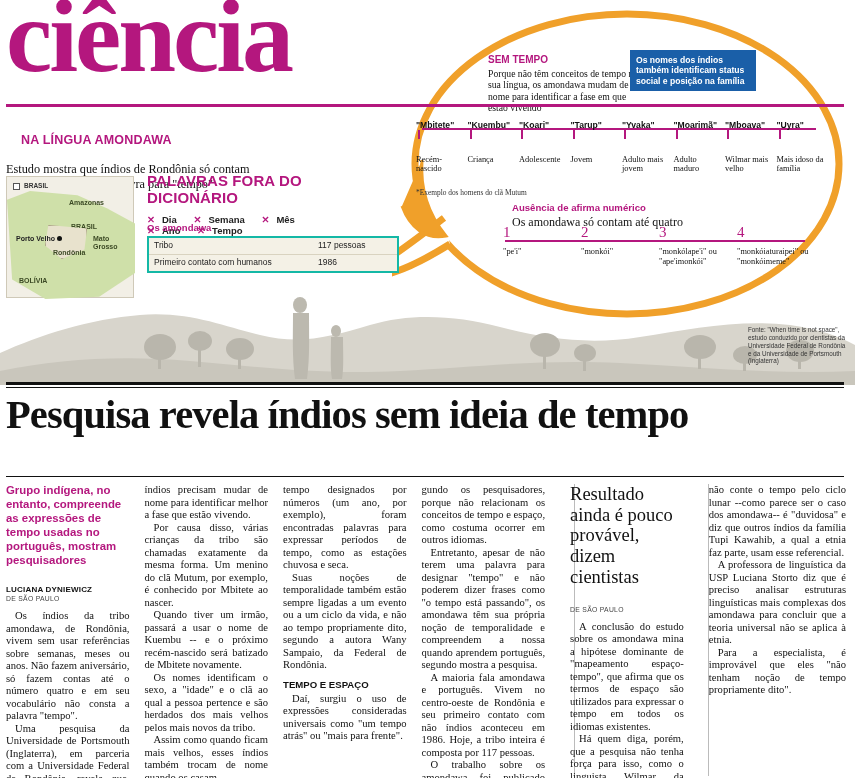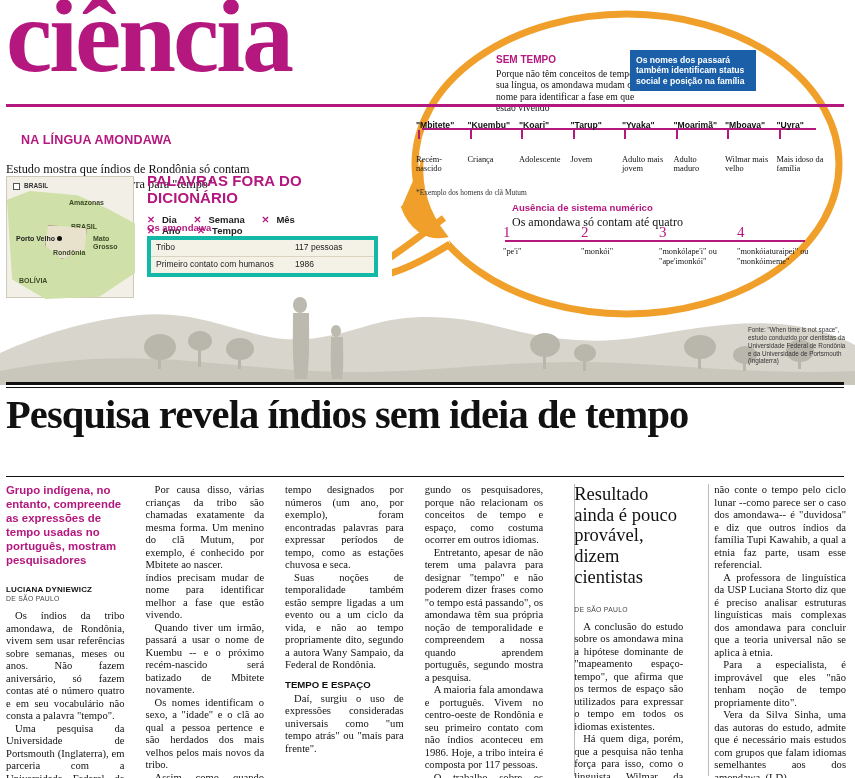--- a/index.html
+++ b/index.html
@@ -78,36 +78,36 @@
     margin:0; font-family:"Liberation Sans",sans-serif; font-size:15px; font-weight:bold;
     color:#b4177e; line-height:1.15; letter-spacing:.1px;
   }
   .pfd-items { margin-top:7px; font-family:"Liberation Sans",sans-serif; font-size:9.5px; font-weight:bold; color:#222; }
   .pfd-items span { margin-right:7px; white-space:nowrap; }
   .xmark { color:#b4177e; font-weight:bold; }
 
   
   .amond { position:absolute; left:147px; top:222px; width:213px; }
   .amond-title { font-family:"Liberation Sans",sans-serif; font-size:9.5px; font-weight:bold; color:#b4177e; margin-bottom:3px; }
-  .amond-table { width:231px; border:4px solid #14b8a6; background:#f4f1e6; font-family:"Liberation Sans",sans-serif; font-size:8.5px; }
+  .amond-table { width:252px; border:2px solid #14b8a6; background:#f4f1e6; font-family:"Liberation Sans",sans-serif; font-size:8.5px; }
   .amond-table div.row { display:flex; border-bottom:1px solid #d9d3c0; }
   .amond-table div.row:last-child { border-bottom:none; }
   .amond-table .c1 { flex:1; padding:3px 5px; color:#222; line-height:1.15; }
   .amond-table .c2 { width:84px; padding:3px 5px; color:#222; text-align:left; line-height:1.15; }
 
   
   .landscape { position:absolute; left:0; bottom:0; width:855px; height:110px; }
 
   
   .bubble {
     position:absolute; left:392px; top:-8px; width:460px; height:346px;
   }
   .bubble-content { position:absolute; left:0; top:0; width:460px; height:346px; }
 
-  .sem-tempo { position:absolute; left:104px; top:62px; width:150px; }
+  .sem-tempo { position:absolute; left:96px; top:62px; width:150px; }
   .sem-tempo h4 { margin:0; font-family:"Liberation Sans",sans-serif; font-size:10px; font-weight:bold; color:#b4177e; }
   .sem-tempo p { margin:3px 0 0 0; font-family:"Liberation Serif",serif; font-size:9.7px; line-height:1.18; color:#111; }
 
   .note-box {
     position:absolute; left:238px; top:58px; width:126px; background:#1a5fa8; color:#fff;
     font-family:"Liberation Sans",sans-serif; font-size:8.6px; font-weight:bold; line-height:1.2;
     padding:5px 6px;
   }
 
   .age-line { position:absolute; left:30px; top:136px; width:394px; height:2px; background:#b4177e; }
@@ -151,21 +151,21 @@
     font-family:"Liberation Serif", serif; font-weight:bold;
     font-size:40.5px; letter-spacing:-0.9px; color:#111; line-height:1.05;
   }
   .subhead {
     position:absolute; left:6px; top:450px; width:840px;
     font-family:"Liberation Serif", serif; font-size:15.2px; color:#111;
   }
   .rule-under-sub { position:absolute; left:6px; top:476px; width:838px; height:1px; background:#111; }
 
   
-  .cols { position:absolute; left:6px; top:484px; width:840px; height:292px; display:flex; gap:11px; }
+  .cols { position:absolute; left:6px; top:484px; width:840px; height:292px; display:flex; gap:5px; }
   .col { width:136px; padding-right:10px; }
   .col.c5 { width:136px; }
   .col.c6 { width:150px; padding-right:0; }
 
   .kicker {
     font-family:"Liberation Sans",sans-serif; font-weight:bold; font-size:11.4px;
     color:#b4177e; line-height:1.22;
   }
   .byline {
     font-family:"Liberation Sans",sans-serif; font-weight:bold; font-size:8px; color:#111;
@@ -234,21 +234,21 @@
         <path d="M52,226 C20,250 -8,272 -40,288 C-2,286 26,272 58,252" fill="#ffffff" stroke="#f0a02a" stroke-width="7"></path>
         <path d="M30,168 C28,196 36,222 54,244 C34,248 18,236 10,214" fill="#f0a02a" stroke="#f0a02a" stroke-width="3"></path>
       </svg>
 
       <div class="bubble-content">
         <div class="sem-tempo">
           <h4>SEM TEMPO</h4>
           <p>Porque não têm conceitos de tempo na sua língua, os amondawa mudam de nome para identificar a fase em que estão vivendo</p>
         </div>
 
-        <div class="note-box">Os nomes dos passará também identificam status social e posição na família</div>
+        <div class="note-box">Os nomes dos índios também identificam status social e posição na família</div>
 
         <div class="age-line"></div>
         <div class="age-row">
           <div class="age-cell">
             <div class="age-word">"Mbitete"</div>
             <div class="age-tick"></div>
             <div class="age-desc">Recém-nascido</div>
           </div>
           <div class="age-cell">
             <div class="age-word">"Kuembu"</div>
@@ -282,21 +282,21 @@
           </div>
           <div class="age-cell">
             <div class="age-word">"Uyra"</div>
             <div class="age-tick"></div>
             <div class="age-desc">Mais idoso da família</div>
           </div>
         </div>
         <div class="age-foot">*Exemplo dos homens do clã Mutum</div>
 
         <div class="ausencia">
-          <h4>Ausência de sistema numérico</h4>
+          <h4>Ausência de afirma numérico</h4>
           <p>Os amondawa só contam até quatro</p>
         </div>
         <div class="num-line"></div>
         <div class="num-row">
           <div class="num-cell">
             <div class="num-big">1</div>
             <div class="num-word">"pe'i"</div>
           </div>
           <div class="num-cell">
             <div class="num-big">2</div>
@@ -383,22 +383,22 @@
         <span class="city">DE SÃO PAULO</span>
       </div>
       <div class="body">
         <p class="first">Os índios da tribo amondawa, de Rondônia, vivem sem usar referências sobre semanas, meses ou anos. Não fazem aniversário, só fazem contas até o número quatro e em seu vocabulário não consta a palavra "tempo".</p>
         <p>Uma pesquisa da Universidade de Portsmouth (Inglaterra), em parceria com a Universidade Federal de Rondônia, revela que, diante da ausência de números e da noção abstrata de tempo, esses</p>
       </div>
     </div>
 
     <div class="col">
       <div class="body" style="margin-top:0;">
+        <p style="text-indent:0;">índios precisam mudar de nome para identificar melhor a fase que estão vivendo.</p>
         <p>Por causa disso, várias crianças da tribo são chamadas exatamente da mesma forma. Um menino do clã Mutum, por exemplo, é conhecido por Mbitete ao nascer.</p>
-        <p style="text-indent:0;">índios precisam mudar de nome para identificar melhor a fase que estão vivendo.</p>
         <p>Quando tiver um irmão, passará a usar o nome de Kuembu -- e o próximo recém-nascido será batizado de Mbitete novamente.</p>
         <p>Os nomes identificam o sexo, a "idade" e o clã ao qual a pessoa pertence e são herdados dos mais velhos pelos mais novos da tribo.</p>
         <p>Assim como quando ficam mais velhos, esses índios também trocam de nome quando os casam.</p>
 
       </div>
     </div>
 
     <div class="col">
       <div class="body" style="margin-top:0;">
         <p style="text-indent:0;">tempo designados por números (um ano, por exemplo), foram encontradas palavras para expressar períodos de tempo, como as estações chuvosa e seca.</p>
@@ -428,18 +428,17 @@
         <p>Há quem diga, porém, que a pesquisa não tenha força para isso, como o linguista Wilmar da Rocha, da Unicamp (Universidade Estadual de Campinas).</p>
 
       </div>
     </div>
 
     <div class="col c6" style="padding-left:10px;">
       <div class="body" style="margin-top:0;">
         <p style="text-indent:0;">não conte o tempo pelo ciclo lunar --como parece ser o caso dos amondawa-- é "duvidosa" e diz que outros índios da família Tupi Kawahib, a qual a etnia faz parte, usam esse referencial.</p>
         <p>A professora de linguística da USP Luciana Storto diz que é preciso analisar estruturas linguísticas mais complexas dos amondawa para concluir que a teoria universal não se aplica à etnia.</p>
         <p>Para a especialista, é improvável que eles "não tenham noção de tempo propriamente dito".</p>
-        <p>Vera da Silva Sinha, uma das autoras do estudo, admite que é necessário mais estudos com grupos que falam idiomas semelhantes aos dos amondawa. (LD)</p>
       </div>
     </div>
 
   </div>
 </div>
 
 </body></html>

